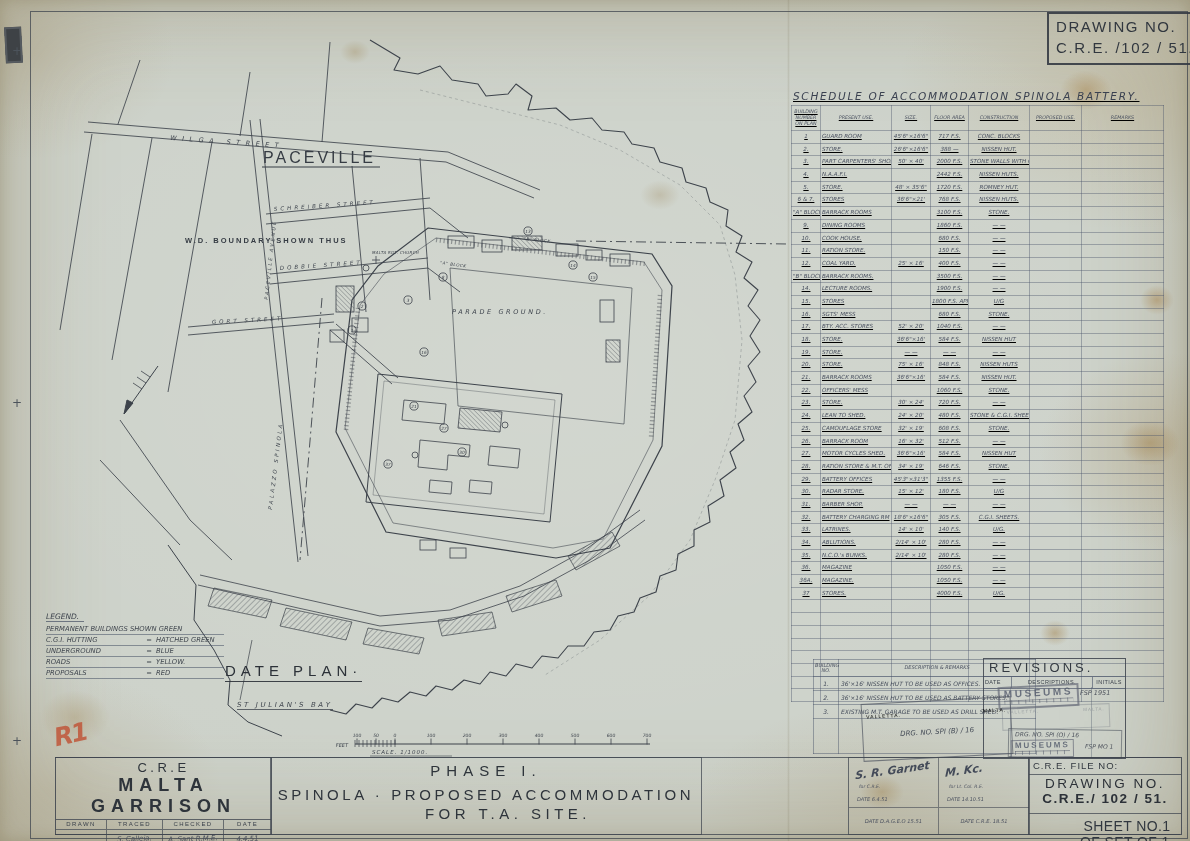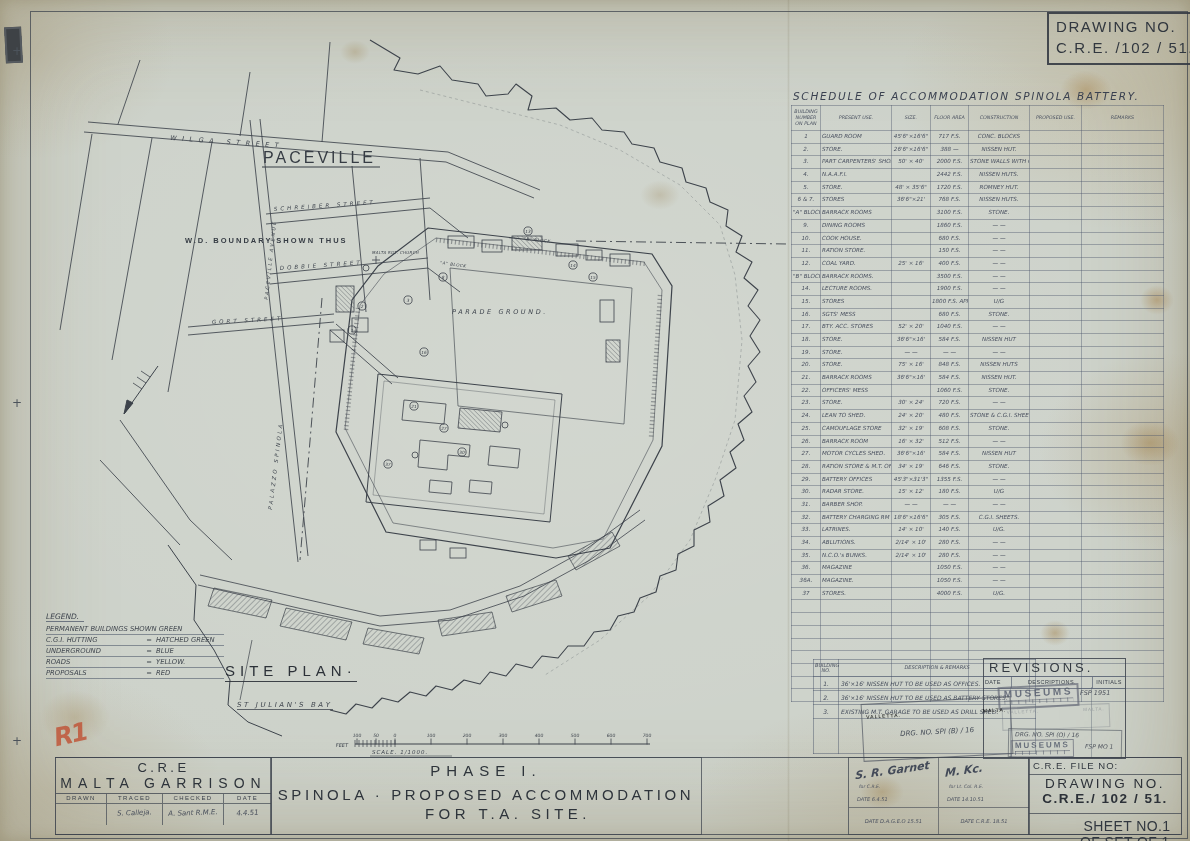--- a/index.html
+++ b/index.html
@@ -23,21 +23,21 @@
   
   svg.map{position:absolute;left:0;top:0;z-index:1;}
   .svg-caps{font-family:"Liberation Sans",sans-serif;fill:#363c44;}
   .svg-hand{font-family:"DejaVu Sans",sans-serif;font-style:italic;fill:#3f454e;}
 
   
   .drawno-box{position:absolute;left:1047px;top:12px;width:138px;height:47px;border:2px solid rgba(52,58,66,.9);z-index:3;padding:2px 0 0 7px;}
   .drawno-box .l1,.drawno-box .l2{font-size:15px;letter-spacing:1.6px;color:#31373f;line-height:21px;white-space:nowrap;}
 
   
-  .schedule{position:absolute;left:791px;top:90px;width:372px;z-index:2;}
+  .schedule{position:absolute;left:791px;top:90px;width:372px;z-index:2;text-decoration:underline;}
   .sched-title{font:italic 10.5px "DejaVu Sans",sans-serif;letter-spacing:1.7px;color:#3a4150;white-space:nowrap;margin:0 0 3px 2px;}
   table.sched{border-collapse:collapse;table-layout:fixed;width:372px;border:1px solid rgba(58,68,90,.8);}
   table.sched th, table.sched td{border:1px solid rgba(72,82,104,.40);overflow:hidden;}
   table.sched th{font:italic 4.8px/1.25 "DejaVu Sans",sans-serif;color:#4a5160;height:24px;padding:0 1px;text-align:center;vertical-align:middle;white-space:normal;}
   table.sched td{font:italic 5.6px/1 "DejaVu Sans",sans-serif;color:#4a5160;height:11.7px;padding:0 1px;white-space:nowrap;text-align:center;}
   table.sched td.c1{text-align:left;}
   
   .remarks{position:absolute;left:813px;top:659px;z-index:2;}
   table.rem{border-collapse:collapse;table-layout:fixed;width:222px;border:1px solid rgba(58,68,90,.8);}
   table.rem th,table.rem td{border:1px solid rgba(72,82,104,.45);}
@@ -76,21 +76,21 @@
   .leg-val{flex:1;font-style:italic;}
 
   .siteplan{position:absolute;left:225px;top:662px;font-size:15px;letter-spacing:5px;color:#2c3138;border-bottom:1.5px solid rgba(44,49,56,.9);padding-bottom:2px;z-index:2;}
   .bay{position:absolute;left:237px;top:701px;font:italic 7px "DejaVu Sans",sans-serif;letter-spacing:2.6px;color:#41474f;border-bottom:1px solid rgba(65,71,79,.8);z-index:2;}
   .rednote{position:absolute;left:54px;top:720px;font:italic 700 25px "DejaVu Sans",sans-serif;color:rgba(192,86,58,.85);transform:rotate(-12deg);z-index:3;letter-spacing:-2px;}
 
   
   .tb-strip{position:absolute;left:55px;top:757px;width:1125px;height:76px;border-top:1px solid rgba(66,72,82,.8);border-bottom:1px solid rgba(66,72,82,.8);z-index:2;}
   .tb-left{position:absolute;left:55px;top:757px;width:215px;height:76px;border:1px solid rgba(60,66,76,.85);z-index:3;}
   .tb-cre{text-align:center;font-size:13px;letter-spacing:3.5px;color:#2e343b;margin-top:2px;}
-  .tb-garrison{text-align:center;font-size:14px;letter-spacing:6px;color:#2e343b;}
+  .tb-garrison{text-align:center;font-size:18px;letter-spacing:6px;color:#2e343b;font-weight:bold;}
   .tb-cols{display:flex;border-top:1px solid rgba(66,72,82,.8);height:31px;margin-top:2px;}
   .tb-col{border-right:1px solid rgba(66,72,82,.7);display:flex;flex-direction:column;}
   .tb-col:last-child{border-right:none;}
   .tb-col .h{font-size:6px;letter-spacing:1.4px;color:#3a404a;text-align:center;border-bottom:1px solid rgba(66,72,82,.7);height:9px;line-height:9px;}
   .tb-col .v{flex:1;font:italic 7px "DejaVu Sans",sans-serif;color:#4a505c;text-align:center;padding-top:5px;transform:rotate(-2deg);}
   .tb-center{position:absolute;left:270px;top:757px;width:430px;height:76px;border:1px solid rgba(66,72,82,.75);z-index:3;text-align:center;color:#2e343b;}
   .tb-center .p1{font-size:15px;letter-spacing:6px;margin-top:4px;}
   .tb-center .p2{font-size:15px;letter-spacing:3.6px;margin-top:7px;}
   .tb-center .p3{font-size:15px;letter-spacing:4.5px;margin-top:2px;padding-left:44px;}
   .tb-sigs{position:absolute;left:848px;top:757px;width:180px;height:76px;border:1px solid rgba(66,72,82,.75);z-index:3;display:grid;grid-template-columns:90px 90px;grid-template-rows:50px 26px;}
@@ -838,21 +838,21 @@
           <span class="leg-val">YELLOW.</span>
         </div>
         <div class="leg-row">
           <span class="leg-term">PROPOSALS</span>
           <span class="leg-eq">=</span>
           <span class="leg-val">RED</span>
         </div>
       </div>
   </div>
 
-  <div class="siteplan">SITE PLAN·</div>
+  <div class="siteplan">DATE PLAN·</div>
   <div class="bay">ST JULIAN'S BAY</div>
   <div class="rednote">R1</div>
 
   <div class="tb-strip"></div>
 
   <div class="tb-left">
     <div class="tb-cre">C.R.E</div>
     <div class="tb-garrison">MALTA   GARRISON</div>
     <div class="tb-cols">
       <div class="tb-col" style="width:50px">

